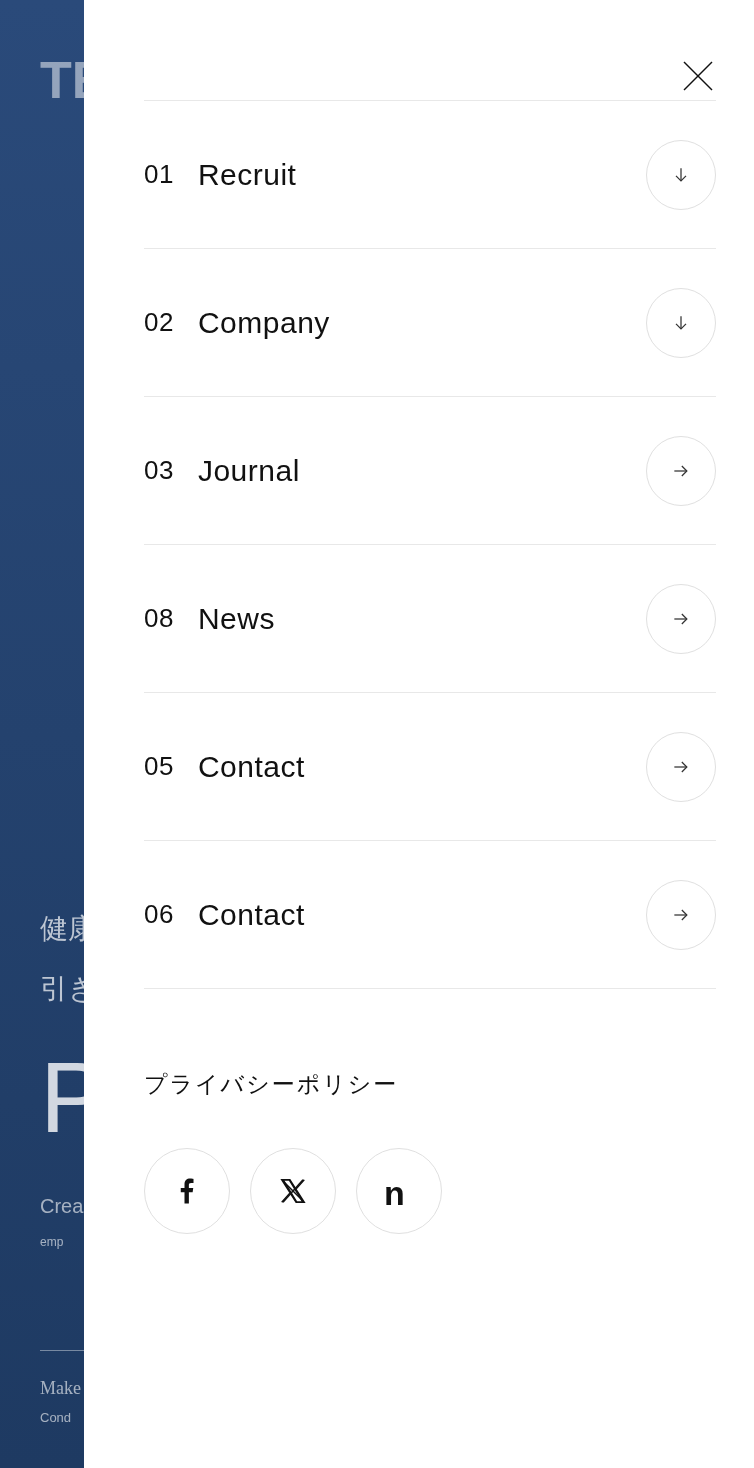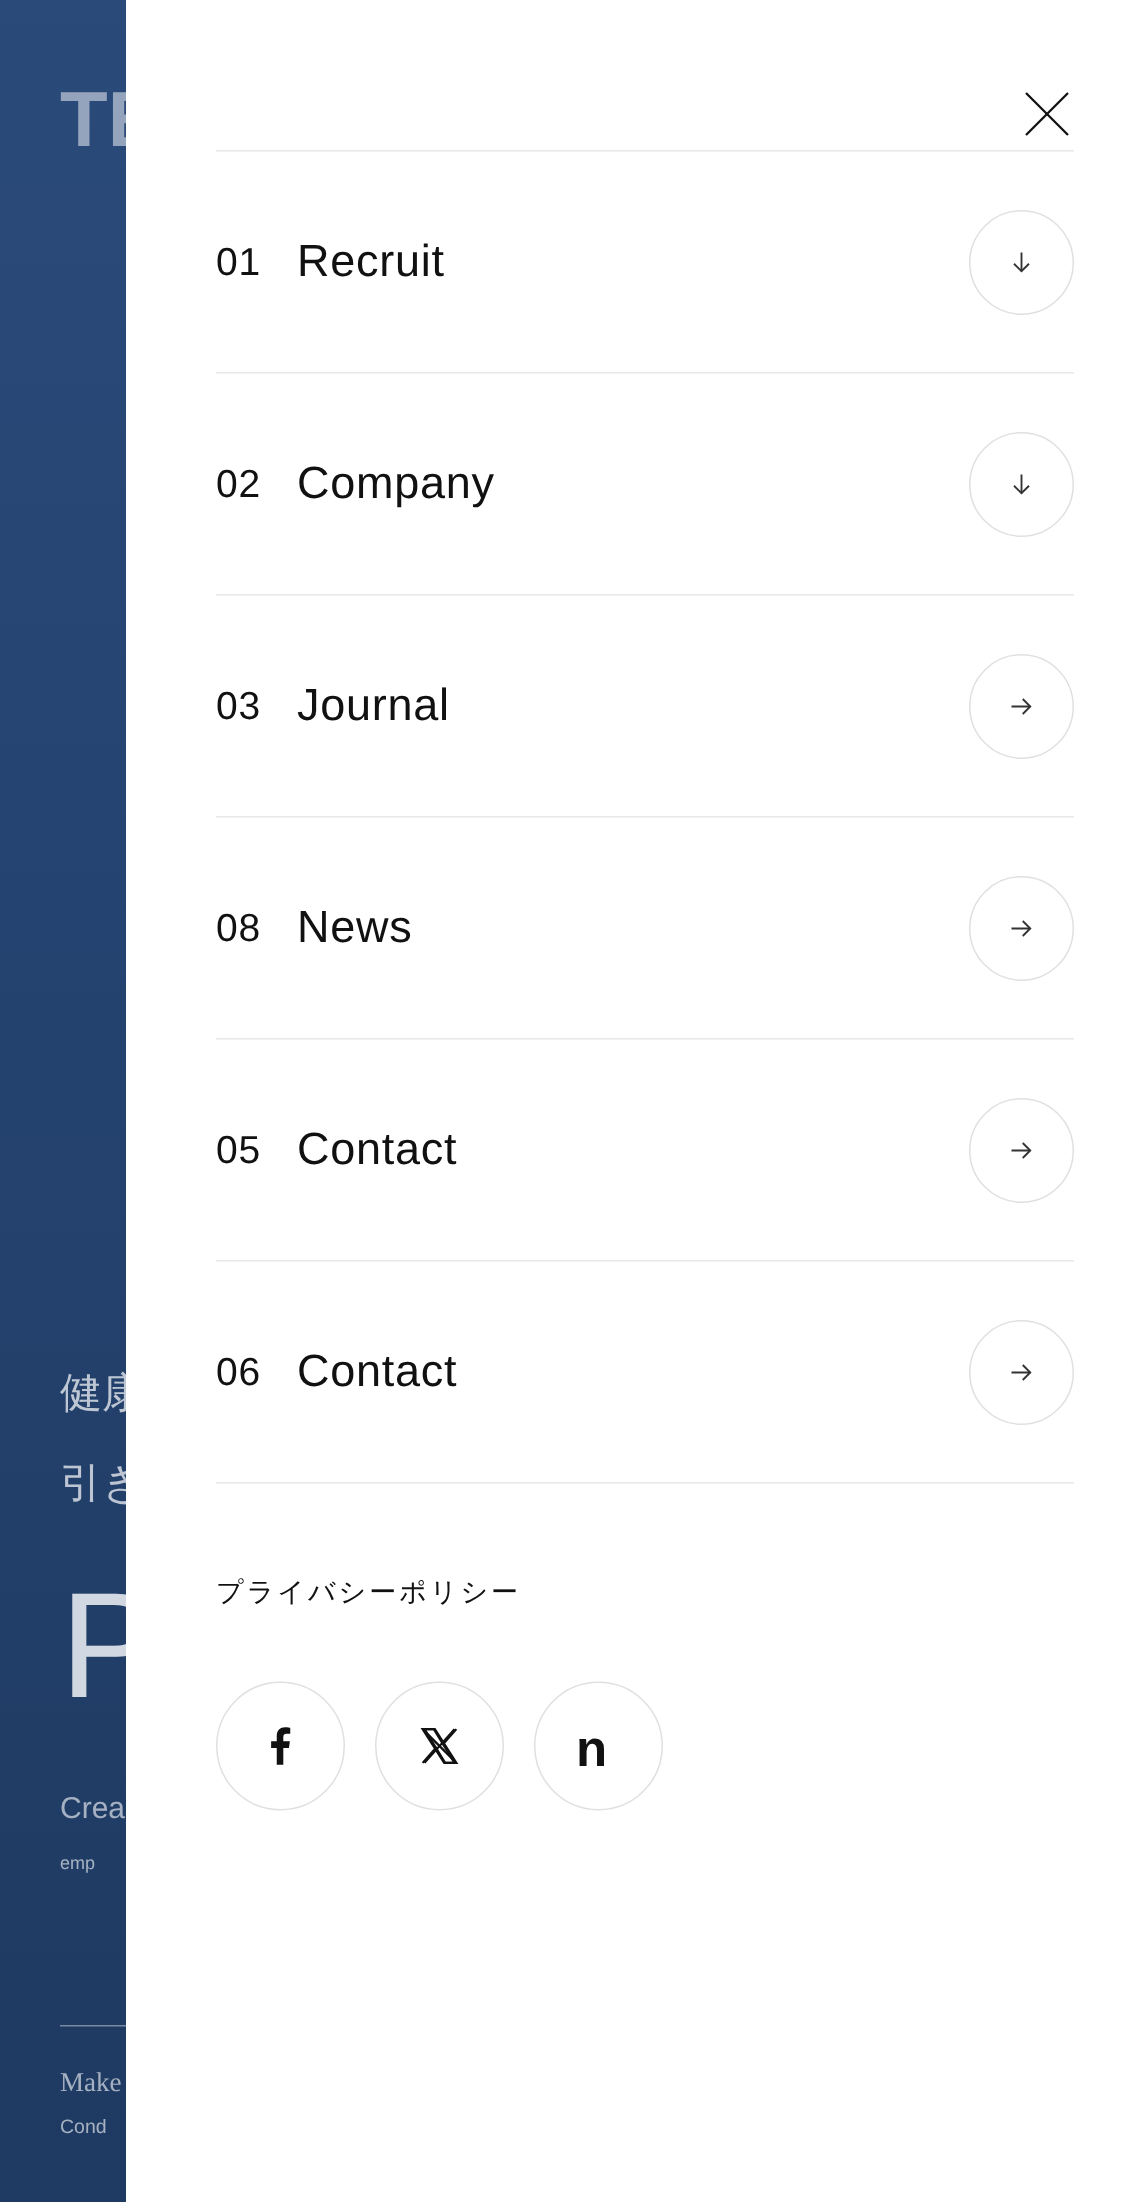--- a/index.html
+++ b/index.html
@@ -157,22 +157,22 @@
       border: 1px solid #e0e0e0;
       display: flex;
       align-items: center;
       justify-content: center;
     }
     .menu-icon-circle svg {
       width: 20px;
       height: 20px;
     }
     .privacy-link {
-      margin-top: 60px;
-      font-size: 18px;
+      margin-top: 80px;
+      font-size: 23px;
       color: #111;
       cursor: pointer;
       letter-spacing: 2px;
     }
     .social-row {
       margin-top: 48px;
       display: flex;
       gap: 20px;
     }
     .social-btn {

